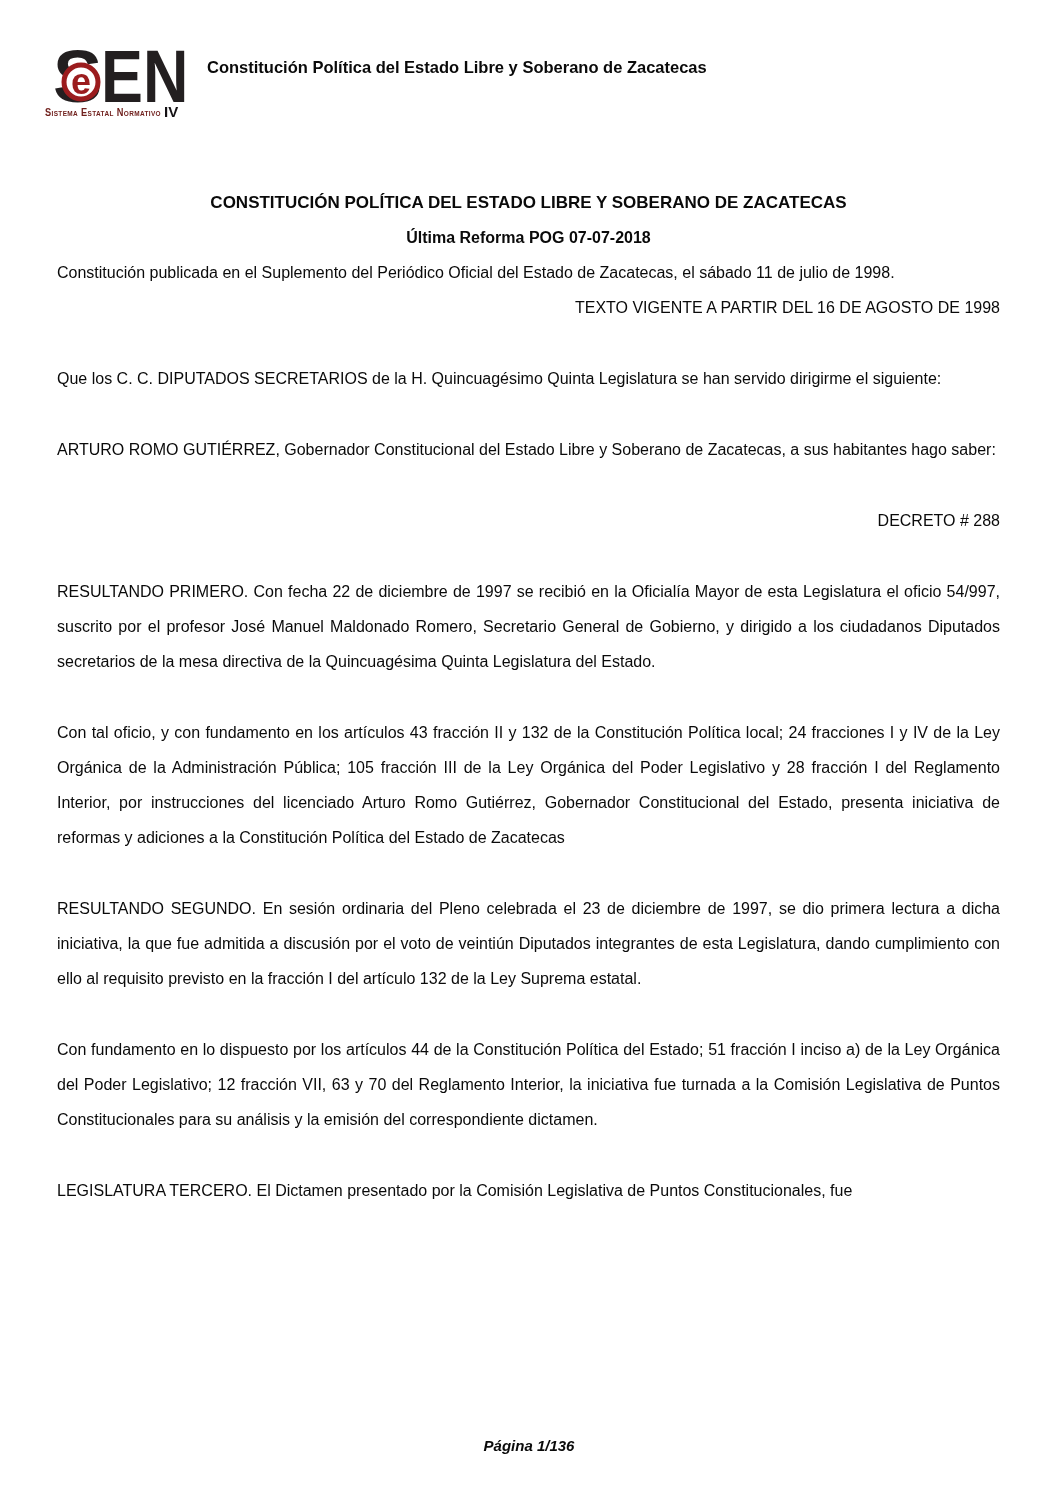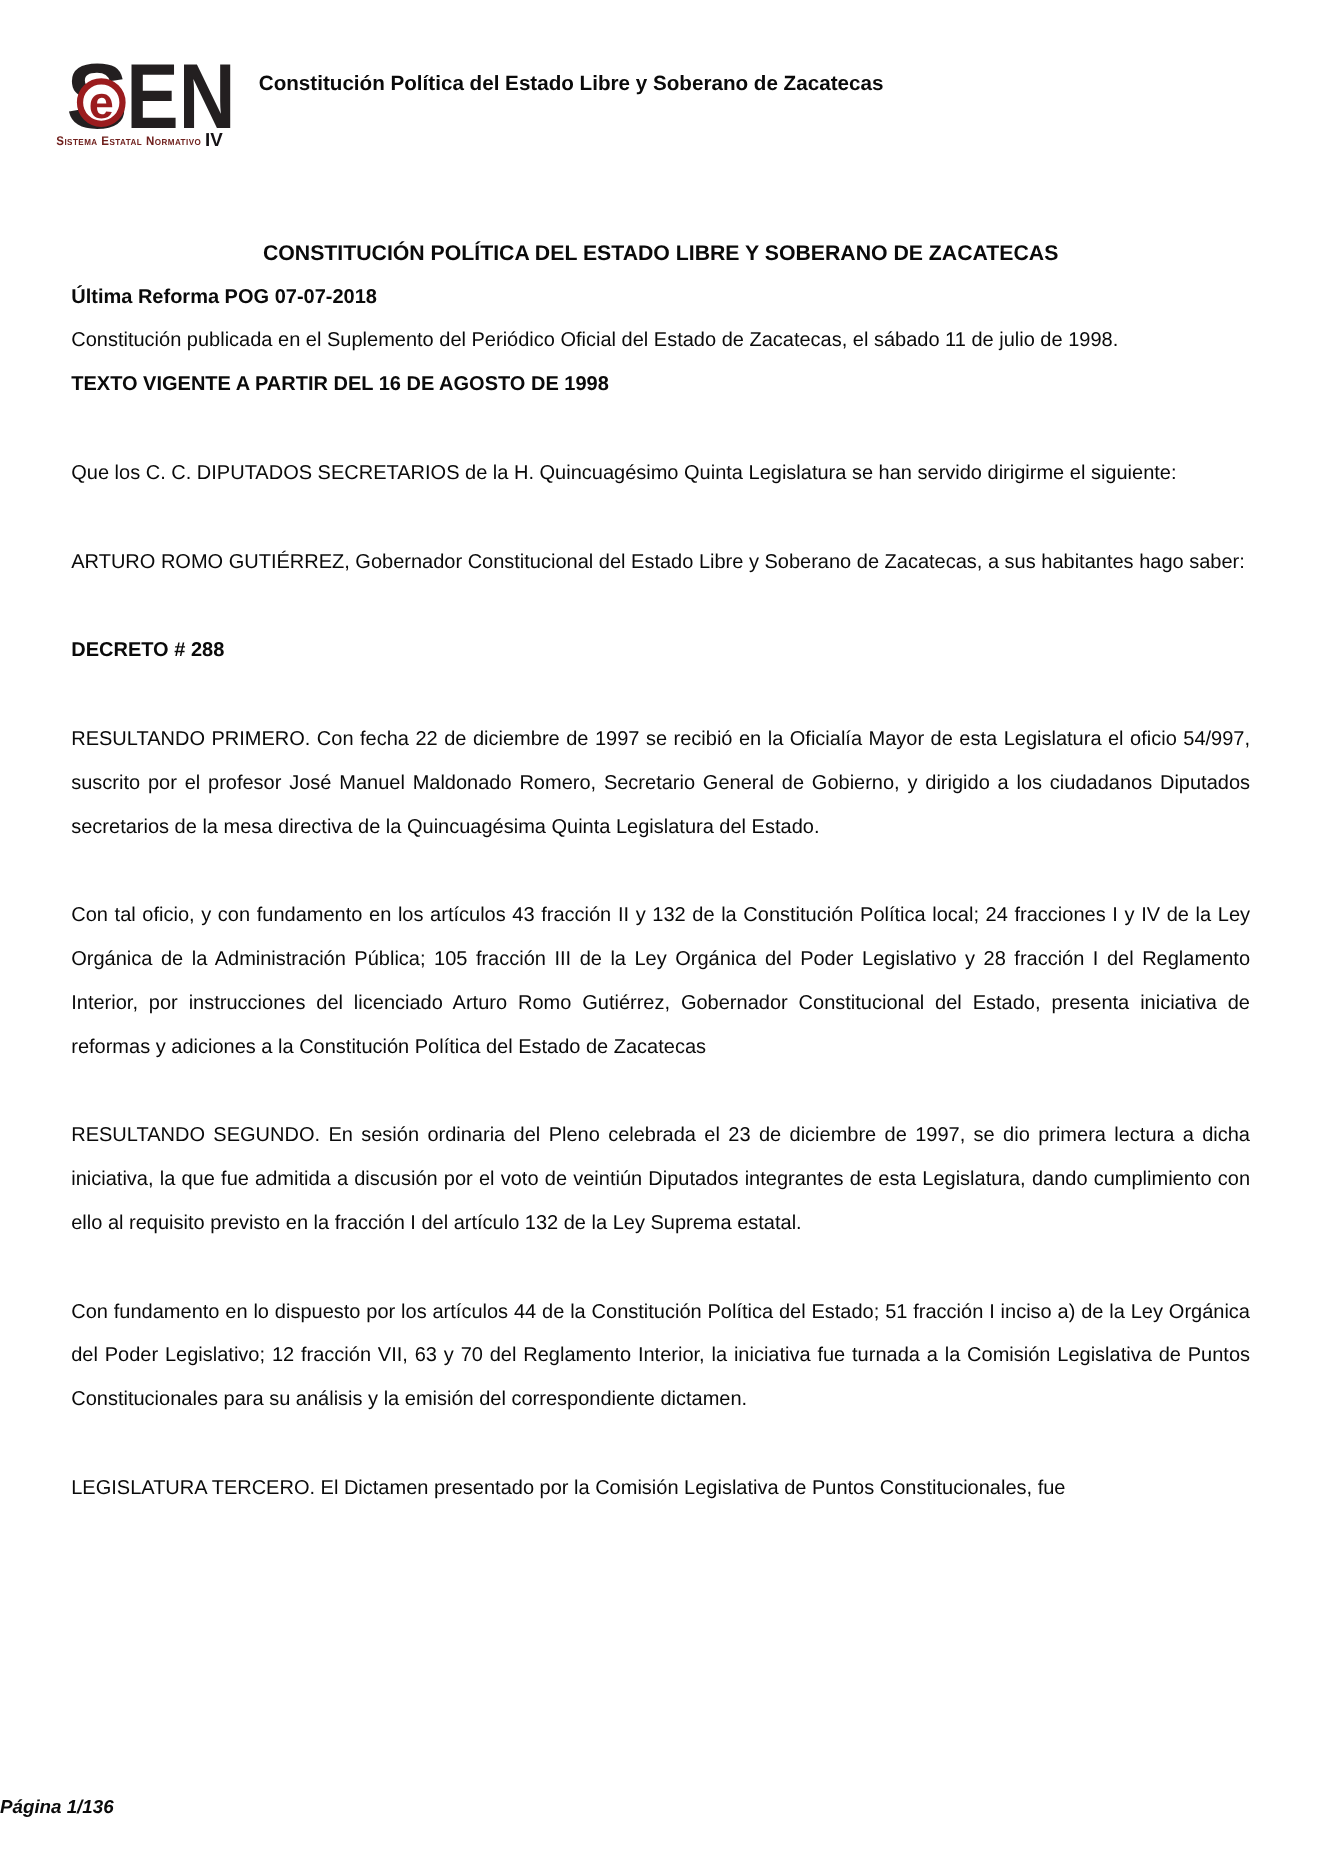--- a/index.html
+++ b/index.html
@@ -22,26 +22,26 @@
     position: absolute; left: 207px; top: 58px;
     font-size: 16.5px; font-weight: bold; color: #0a0a0a;
   }
   .content {
     position: absolute; left: 57px; top: 185px; width: 943px;
     font-size: 16px; line-height: 35px; color: #0a0a0a;
   }
   .content p { margin: 0; }
   .content p.gap { margin-top: 36px; }
   .doc-title { text-align: center; font-weight: bold; font-size: 17px; }
-  .doc-reform { text-align: left; font-weight: bold; }
+  .doc-reform { text-align: center; font-weight: bold; }
   .al-justify { text-align: justify; }
-  .al-left { text-align: left; font-weight: bold; }
+  .al-left { text-align: right; }
   .footer {
     position: absolute; left: 0; right: 0; top: 1437px;
-    text-align: left; font-size: 15px; font-weight: bold; font-style: italic;
+    text-align: center; font-size: 15px; font-weight: bold; font-style: italic;
     color: #0a0a0a;
   }
 </style>
 </head>
 <body>
 
 <div class="page">
 
   <svg class="logo" width="150" height="92" viewBox="0 0 150 92" aria-hidden="true">
     <text class="big-letter" x="8" y="60" fill="#231f20">S</text>

